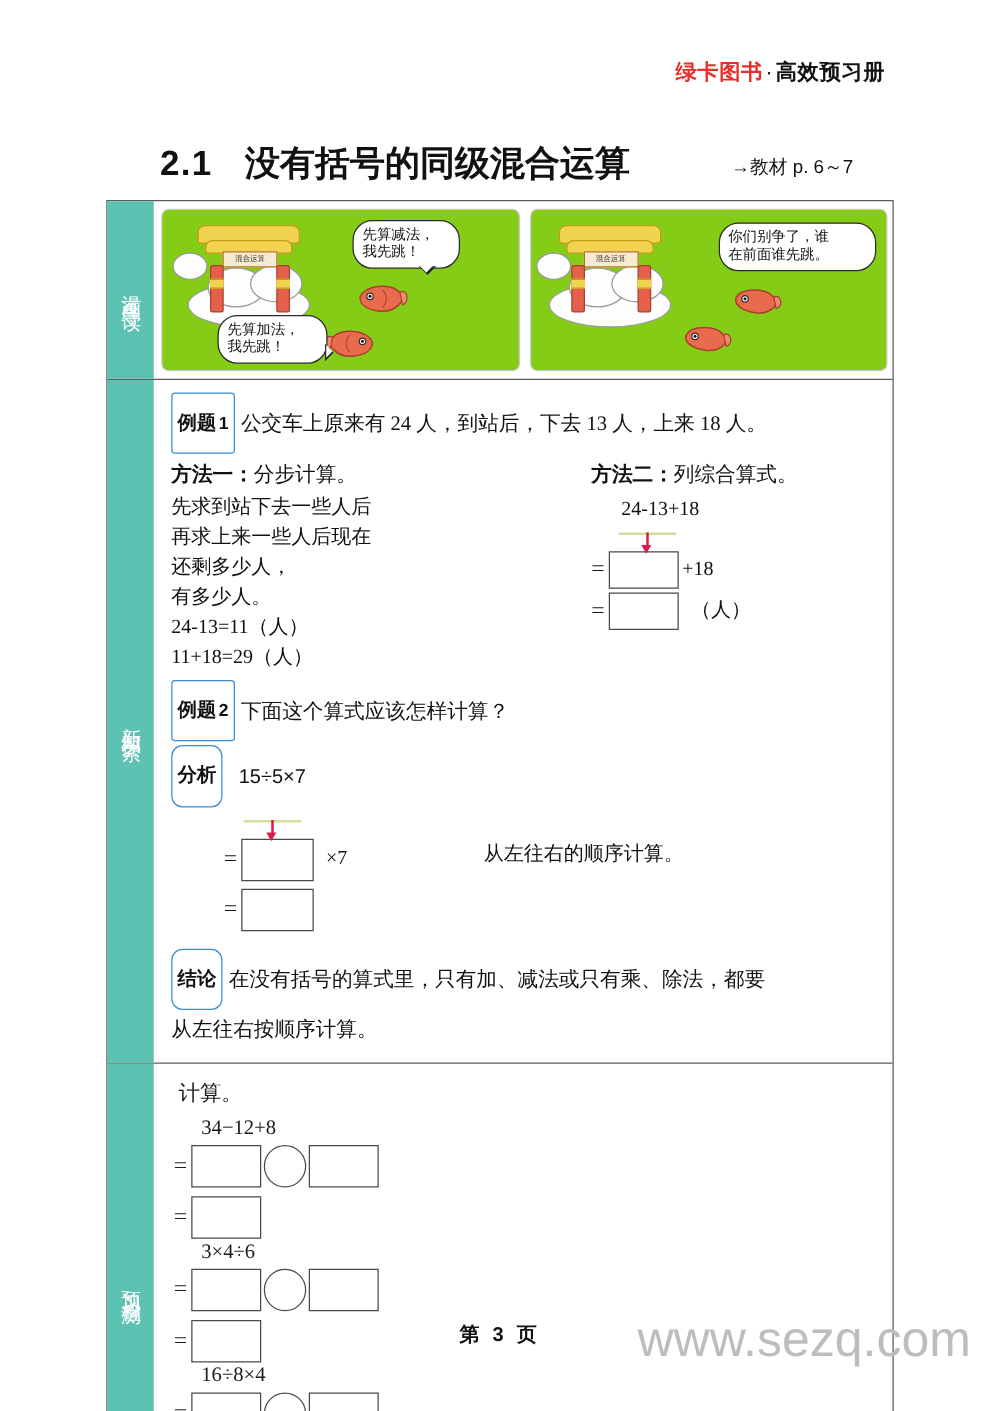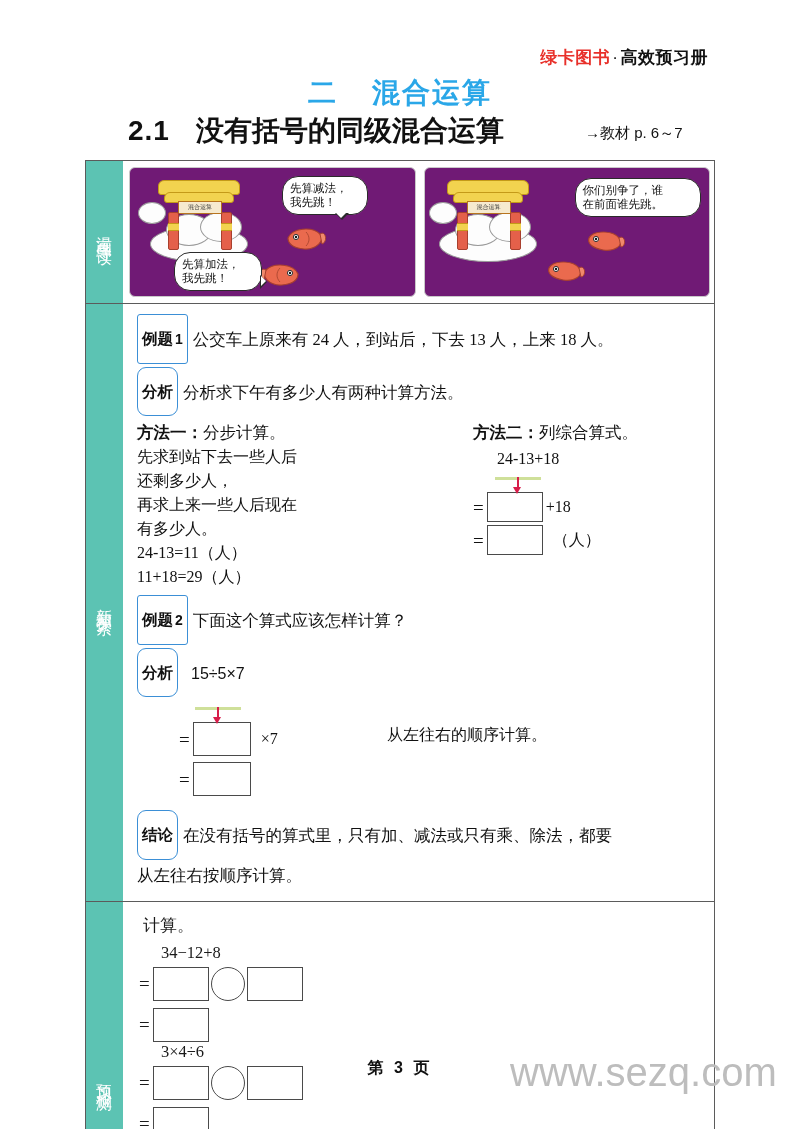--- a/index.html
+++ b/index.html
@@ -48,21 +48,21 @@
     display:flex;align-items:center;justify-content:center;
     font-family:"Liberation Sans","DejaVu Sans",sans-serif;
     font-size:16px;letter-spacing:4px;font-weight:500;
   }
   .tab span{writing-mode:vertical-rl;text-orientation:upright;line-height:1.45;}
   .cell{flex:1;padding:8px 10px 10px 14px;box-sizing:border-box;position:relative;}
 
   
   .comic{display:flex;gap:8px;padding:6px 4px 6px 6px;}
   .panel{
-    flex:1;border:1px solid #c9c9c9;border-radius:6px;background:#701a75;
+    flex:1;border:1px solid #c9c9c9;border-radius:6px;background:#84cc16;
     position:relative;height:128px;overflow:hidden;
   }
   .bubble{
     position:absolute;background:#fff;border:1.6px solid #2b2b2b;border-radius:16px;
     padding:4px 7px;font-size:11.5px;line-height:1.25;color:#111;
     font-family:"Liberation Sans","DejaVu Sans",sans-serif;white-space:pre-line;
   }
   .bubble::after{
     content:"";position:absolute;width:0;height:0;
     border:7px solid transparent;
@@ -144,23 +144,20 @@
 </style>
 </head>
 <body>
 
 <div class="page">
 
   <div class="brand">
     <span class="red">绿卡图书</span><span class="dot">·</span><span class="blk">高效预习册</span>
   </div>
 
-  <div class="unit-title">
-    <span class="num">二</span><span>混合运算</span>
-  </div>
 
   <div class="sec-title">
     <span class="no">2.1</span><span>没有括号的同级混合运算</span>
   </div>
   <div class="ref">→教材 p. 6～7</div>
 
   <div class="frame">
 
     <div class="row">
       <div class="tab">
@@ -246,31 +243,28 @@
     <div class="row">
       <div class="tab">
         <span>新知探索</span>
       </div>
       <div class="cell ex-body">
 
         <div class="line">
           <span class="badge"><span>例题</span><span class="bn">1</span></span><span>公交车上原来有 24 人，到站后，下去 13 人，上来 18 人。</span>
         </div>
 
-        <div class="line">
-          <span class="badge badge-round">分析</span><span>分析求下午有多少人有两种计算方法。</span>
-        </div>
 
         <div class="two-col">
 
           <div class="col-l">
             <div class="mh"><span>方法一：</span><span class="mh-t">分步计算。</span></div>
             <div class="steps">先求到站下去一些人后</div>
+            <div class="steps">再求上来一些人后现在</div>
             <div class="steps">还剩多少人，</div>
-            <div class="steps">再求上来一些人后现在</div>
             <div class="steps">有多少人。</div>
             <div class="eqline">24-13=11（人）</div>
             <div class="eqline">11+18=29（人）</div>
           </div>
 
           <div class="col-r">
             <div class="mh"><span>方法二：</span><span class="mh-t">列综合算式。</span></div>
             <div class="eqline" style="margin-left:24px;margin-top:2px;">24-13+18</div>
 
             <div class="arrow-wrap" style="height:16px;margin-top:2px;">

